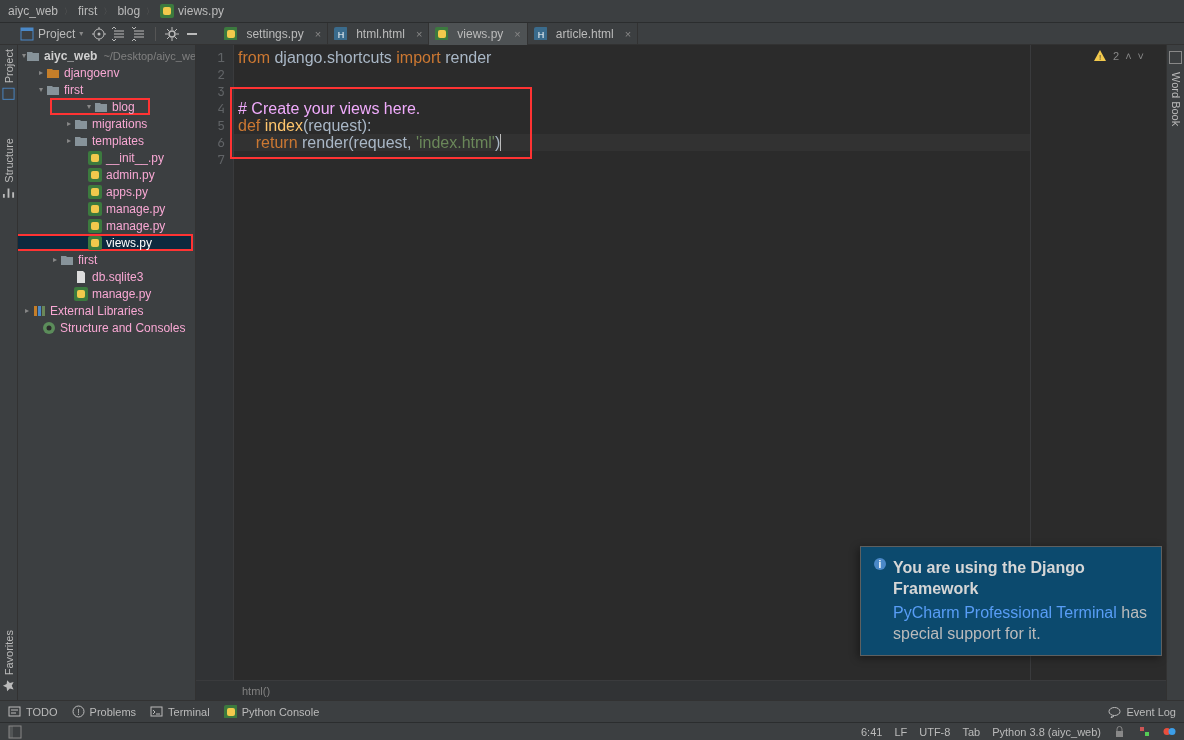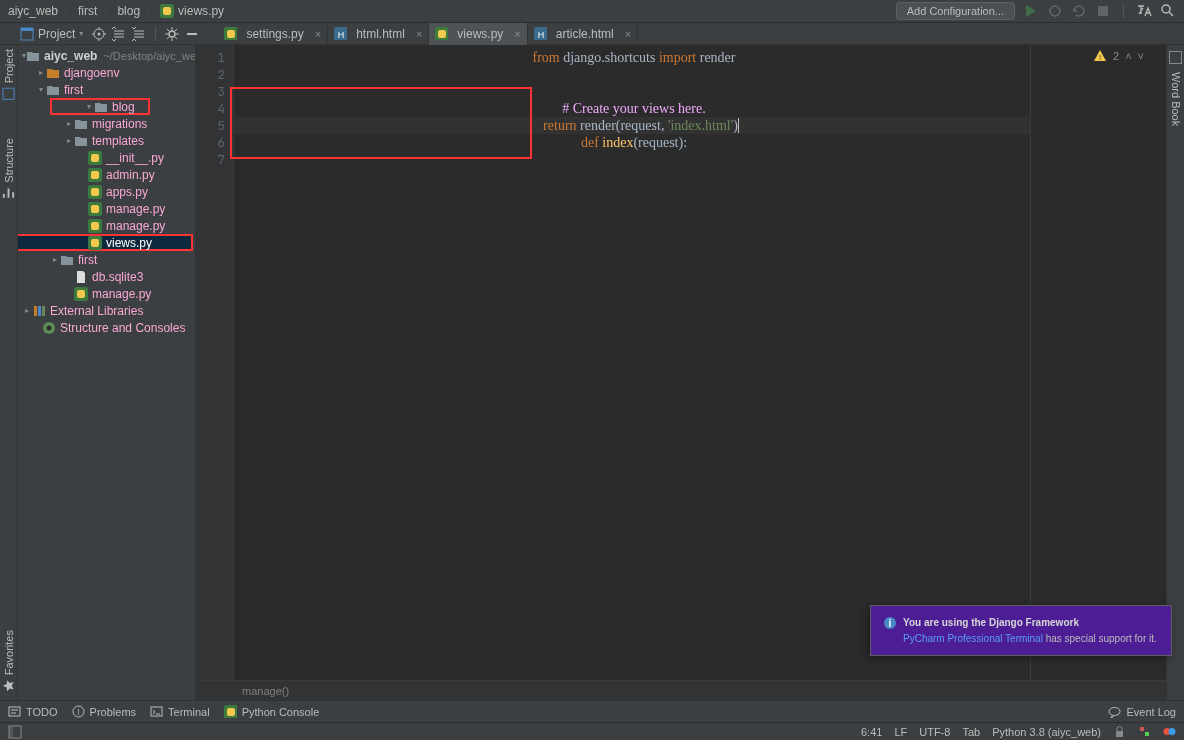--- a/index.html
+++ b/index.html
@@ -142,27 +142,26 @@
   color: #606366;
   text-align: right;
   padding: 4px 8px 0 0;
   font-family: "JetBrains Mono", Menlo, Consolas, monospace;
   font-size: 13px;
   line-height: 17px;
   border-right: 1px solid #3a3b3d;
 }
 .code {
   flex: 1;
-  font-family: Liberation Serif, serif;
-  font-size: 14px;
+  font-family: Liberation Sans, sans-serif;
+  font-size: 16px;
   line-height: 17px;
   color: #a9b7c6;
   padding-top: 4px;
   position: relative;
-  text-align: center;
 }
 .code-line { height: 17px; white-space: pre; padding-left: 4px; }
 .kw { color: #cc7832; }
 .str { color: #6a8759; }
 .com { color: #f0abfc; }
 .fn { color: #ffc66d; }
 .code-line.current { background: #323232; }
 .caret::after { content:""; border-right:1px solid #bbb; }
 
 .red-box {
@@ -200,27 +199,27 @@
   padding-left: 46px;
   display: flex;
   align-items: center;
   font-size: 11px;
   color: #808080;
 }
 
 
 .notif {
   position: absolute;
-  right: 12px;
+  right: 22px;
   bottom: 44px;
   width: 302px;
-  background: #4c1d95;
+  background: #0c4a6e;
   border: 1px solid #5e6060;
   padding: 10px 12px;
-  font-size: 10px;
+  font-size: 16px;
   line-height: 1.35;
   box-shadow: -2px 2px 8px rgba(0,0,0,.4);
 }
 .notif .ntitle { color: #d6d6d6; font-weight: bold; margin-bottom: 2px; display:flex; gap:6px; align-items:flex-start;}
 .notif .info-icon { width:14px; height:14px; flex-shrink:0;}
 .notif a { color: #589df6; text-decoration: none; }
 .notif .nbody { color: #bbbbbb; padding-left: 20px;}
 
 
 .bottombar {
@@ -332,42 +331,20 @@
     <span class="crumb-sep">〉</span>
     <span class="crumb">blog</span>
     <span class="crumb-sep">〉</span>
     <span class="crumb-file">
       <svg class="pyfile-icon">
           <use href="#py-icon"></use>
         </svg>
       <span>views.py</span>
     </span>
   </div>
-  <div class="top-right">
-    <button class="add-config">Add Configuration...</button>
-    <svg class="tb-icon">
-        <use href="#run-icon"></use>
-      </svg>
-    <svg class="tb-icon">
-        <use href="#debug-icon"></use>
-      </svg>
-    <svg class="tb-icon">
-        <use href="#restart-icon"></use>
-      </svg>
-    <svg class="tb-icon">
-        <use href="#stop-icon"></use>
-      </svg>
-    <span class="tb-sep"></span>
-    <svg class="tb-icon" style="opacity:1">
-        <use href="#translate-icon"></use>
-      </svg>
-    <svg class="tb-icon" style="opacity:1">
-        <use href="#search-icon"></use>
-      </svg>
-  </div>
 </div>
 
 <div class="toolbar2">
   <div class="proj-btn">
     <svg width="14" height="14">
         <rect x="1" y="1" width="12" height="12" fill="none" stroke="#4a88c7"></rect>
         <rect x="1" y="1" width="12" height="3" fill="#4a88c7"></rect>
       </svg>
     <span style="font-weight:500">Project</span>
     <span style="font-size:8px;color:#888">▾</span>
@@ -615,39 +592,39 @@
       <div>4</div>
       <div>5</div>
       <div>6</div>
       <div>7</div>
     </div>
     <div class="code">
       <div class="code-line"><span class="kw">from</span><span> django.shortcuts </span><span class="kw">import</span><span> render</span></div>
       <div class="code-line"></div>
       <div class="code-line"></div>
       <div class="code-line"><span class="com"># Create your views here.</span></div>
+      <div class="code-line"><span class="kw">def </span><span class="fn">index</span><span>(request):</span></div>
       <div class="code-line current"><span>    </span><span class="kw">return </span><span>render(request, </span><span class="str">'index.html'</span><span>)</span><span class="caret"></span></div>
-      <div class="code-line"><span class="kw">def </span><span class="fn">index</span><span>(request):</span></div>
       <div class="code-line"></div>
 
       <div class="red-box" style="left:-4px;top:42px;width:302px;height:72px"></div>
     </div>
     <div class="editor-rail"></div>
 
     <div class="inspection">
       <svg width="14" height="14">
           <use href="#warn-icon"></use>
         </svg>
       <span>2</span>
       <span style="color:#888">˄</span>
       <span style="color:#888">˅</span>
     </div>
 
     <div class="editor-crumb">
-      <span>manage()</span>
+      <span>html()</span>
     </div>
   </div>
 
   <div class="right-vtabs">
     <div style="width:13px;height:13px;border:1px solid #888;margin-top:2px;margin-bottom:8px"></div>
     <div class="vtab">
       <span>Word Book</span>
     </div>
   </div>
 

